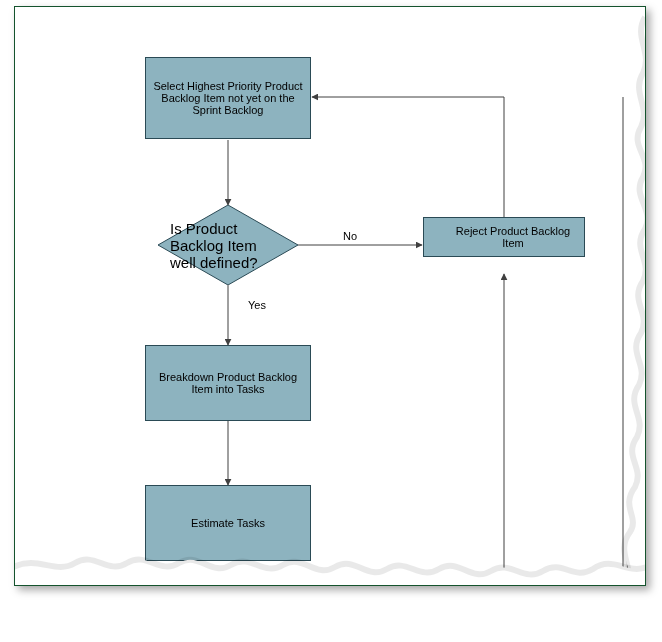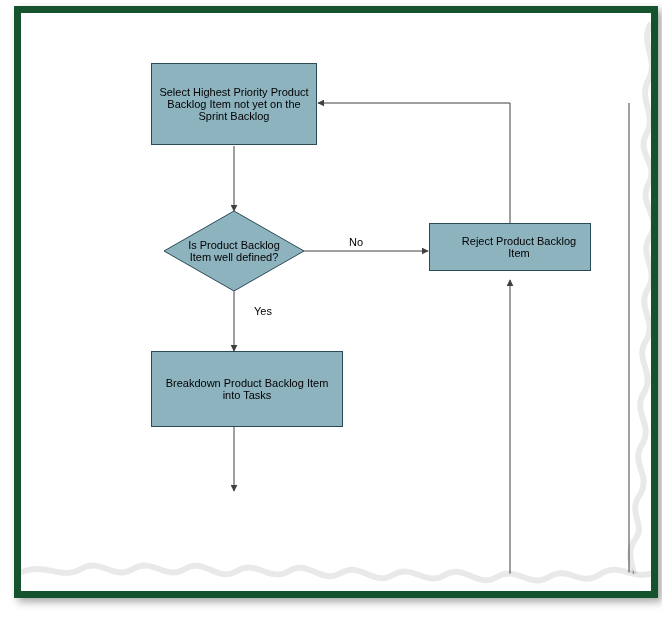--- a/index.html
+++ b/index.html
@@ -12,21 +12,21 @@
     position: relative;
     width: 662px;
     height: 642px;
   }
   .frame {
     position: absolute;
     left: 14px;
     top: 6px;
     width: 630px;
     height: 578px;
-    border: 7px solid #14532d;
+    border: 1px solid #14532d;
     box-shadow: 4px 4px 8px rgba(0,0,0,0.35);
     background: #ffffff;
   }
   .box {
     position: absolute;
     background: #8db3bf;
     border: 1px solid #2a4a55;
     display: flex;
     align-items: center;
     justify-content: center;
@@ -44,22 +44,21 @@
   .diamond .shape {
     position: absolute;
     inset: 0;
   }
   .diamond .label {
     position: absolute;
     inset: 0;
     display: flex;
     align-items: center;
     justify-content: center;
-    text-align: center;
-    font-size: 11px;
+    font-size: 15px;
     color: #000;
     padding: 12px;
     box-sizing: border-box;
   }
   .edge-label {
     position: absolute;
     font-size: 11px;
     color: #000;
     background: transparent;
   }
@@ -118,26 +117,29 @@
 
     <div class="diamond" style="left:143px; top:198px;">
       <svg class="shape" viewBox="0 0 140 80">
         <polygon points="70,0 140,40 70,80 0,40" fill="#8db3bf" stroke="#2a4a55" stroke-width="1"></polygon>
       </svg>
       <div class="label">
         <span>Is Product Backlog Item well defined?</span>
       </div>
     </div>
 
-    <div class="box" style="left:130px; top:338px; width:192px; height:76px;">
+    <div class="box" style="left:130px; top:338px; width:166px; height:76px;">
       <span>Breakdown Product Backlog Item into Tasks</span>
     </div>
 
+    <div class="box" style="left:130px; top:478px; width:166px; height:76px;">
+      <span>Estimate Tasks</span>
+    </div>
 
-    <div class="box" style="left:408px; top:210px; width:162px; height:48px;padding-left:24px;">
+    <div class="box" style="left:408px; top:210px; width:162px; height:40px;padding-left:24px;">
       <span>Reject Product Backlog Item</span>
     </div>
 
     <div class="edge-label" style="left:233px; top:292px;">Yes</div>
     <div class="edge-label" style="left:328px; top:223px;">No</div>
     <div class="edge-label" style="left:611px; top:552px;">No</div>
 
     <svg class="torn" style="left:0; top:0; width:630px; height:578px;" viewBox="0 0 630 578">
       <path d="M632,-2 L632,580 L612,580 C620,560 600,545 615,525 C625,510 605,500 620,480 C630,460 608,450 622,430 C632,410 610,398 624,378 C634,358 612,346 626,326 C636,306 614,294 628,274 C638,254 616,242 630,222 C640,202 616,190 628,170 C638,150 614,140 626,120 C636,100 616,86 628,66 C638,46 618,30 630,10 C634,2 630,-2 630,-2 Z" fill="#ffffff" stroke="none"></path>
       <path d="M612,580 C620,560 600,545 615,525 C625,510 605,500 620,480 C630,460 608,450 622,430 C632,410 610,398 624,378 C634,358 612,346 626,326 C636,306 614,294 628,274 C638,254 616,242 630,222 C640,202 616,190 628,170 C638,150 614,140 626,120 C636,100 616,86 628,66 C638,46 618,30 630,10" fill="none" stroke="rgba(0,0,0,0.25)" stroke-width="6" stroke-linejoin="round" opacity="0.35"></path>

